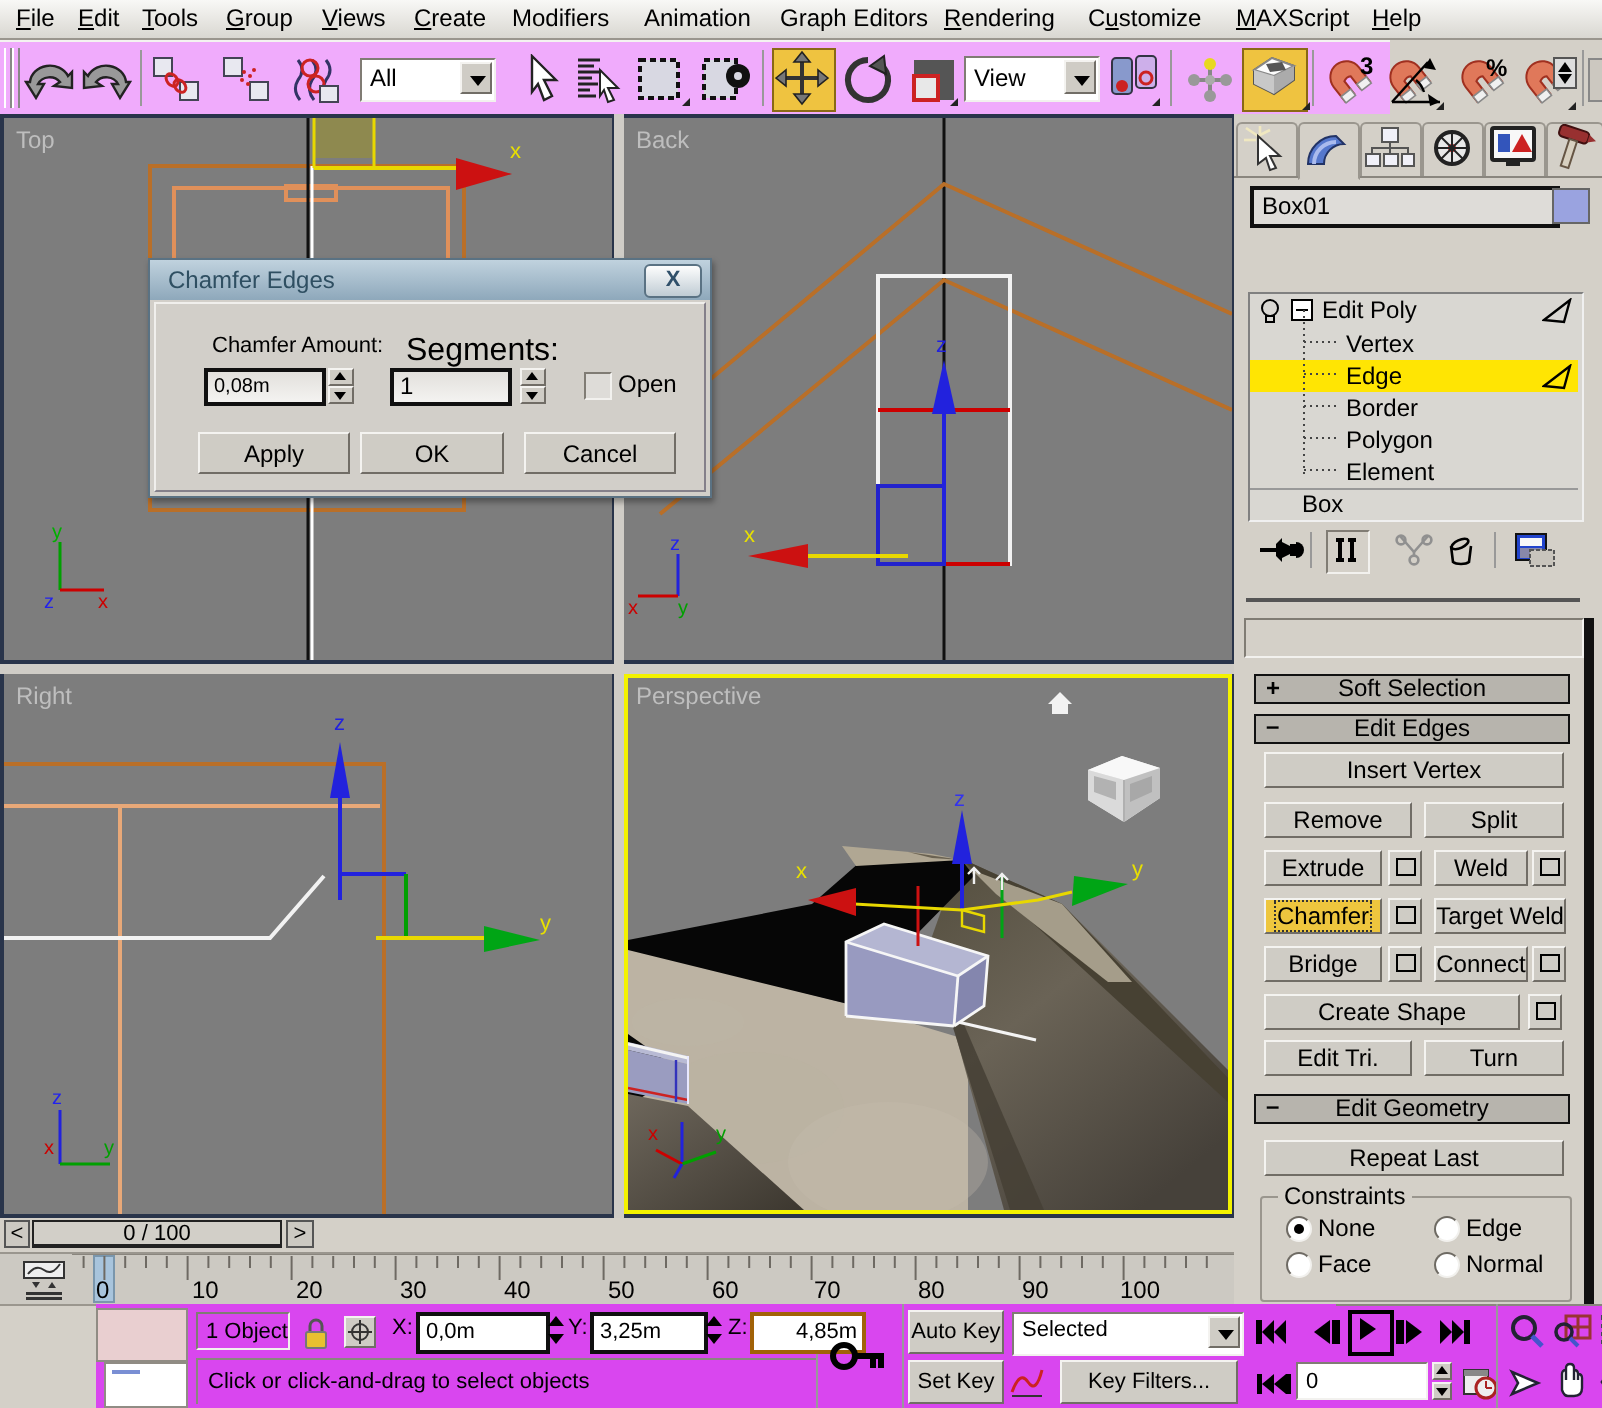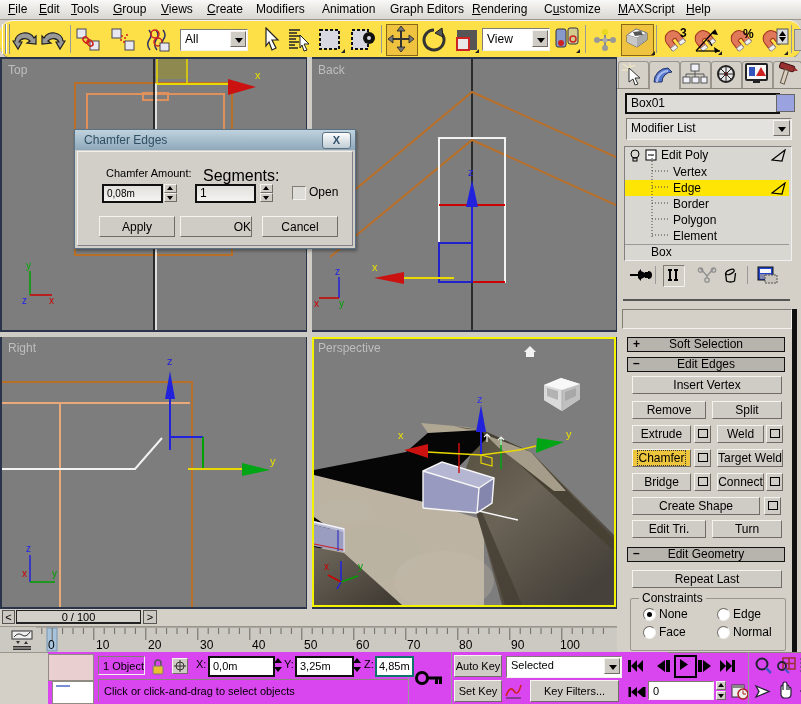--- a/index.html
+++ b/index.html
@@ -29,22 +29,22 @@
   <span class="abs" style="left:207px;top:2px;"><u>C</u>reate</span>
   <span class="abs" style="left:256px;top:2px;">Modifiers</span>
   <span class="abs" style="left:322px;top:2px;">Animation</span>
   <span class="abs" style="left:390px;top:2px;">Graph Editors</span>
   <span class="abs" style="left:472px;top:2px;"><u>R</u>endering</span>
   <span class="abs" style="left:544px;top:2px;">C<u>u</u>stomize</span>
   <span class="abs" style="left:618px;top:2px;"><u>M</u>AXScript</span>
   <span class="abs" style="left:686px;top:2px;"><u>H</u>elp</span>
 </div>
 
-<div id="toolbar" class="abs" style="left:0;top:20px;width:801px;height:37px;
-     background:#fde047;border-top:1px solid #f4f3f0;border-bottom:1px solid #8a867e;border-radius:13px;">
+<div id="toolbar" class="abs" style="left:0;top:20px;width:695px;height:37px;
+     background:#f0abfc;border-top:1px solid #f4f3f0;border-bottom:1px solid #8a867e;">
 
   <div class="abs" style="left:2px;top:3px;width:2px;height:30px;border-left:1px solid #fff;border-right:1px solid #888;"></div>
   <div class="abs" style="left:6px;top:3px;width:2px;height:30px;border-left:1px solid #fff;border-right:1px solid #888;"></div>
 
   <svg class="abs" style="left:12px;top:7px;" width="26" height="24">
       <path d="M3,13 A 10 9 0 0 1 22,10 L 24,8 L 24,16 L 15,15 L 18,13 A 6.5 6 0 0 0 7,14 L 10,14 L 6,21 L 1,13 Z" fill="#999" stroke="#222" stroke-width="1.2"></path>
     </svg>
   <svg class="abs" style="left:40px;top:7px;" width="26" height="24">
       <path d="M23,13 A 10 9 0 0 0 4,10 L 2,8 L 2,16 L 11,15 L 8,13 A 6.5 6 0 0 1 19,14 L 16,14 L 20,21 L 25,13 Z" fill="#999" stroke="#222" stroke-width="1.2"></path>
     </svg>
@@ -475,26 +475,20 @@
             <polygon points="19,3 23,5 19,7" fill="#983030"></polygon>
             <rect x="10" y="8" width="4" height="14" fill="#d8d0c0" stroke="#665544" stroke-width="1"></rect>
           </g>
         </svg>
     </div>
   </div>
 
   <div class="abs" style="left:8px;top:36px;width:147px;height:17px;background:#dedcd8;border:2px solid #101010;font-size:12px;line-height:17px;padding-left:4px;">Box01</div>
   <div class="abs" style="left:159px;top:37px;width:17px;height:16px;background:#9aa3e0;border:1px solid #666;"></div>
 
-  <div class="abs sunken" style="left:9px;top:61px;width:164px;height:20px;background:#e4e2de;">
-    <span class="abs" style="left:4px;top:2px;font-size:12px;">Modifier List</span>
-    <div class="btn abs" style="right:1px;top:1px;width:17px;height:16px;">
-      <div class="abs" style="left:4px;top:6px;width:0;height:0;border-left:4px solid transparent;border-right:4px solid transparent;border-top:5px solid #000;"></div>
-    </div>
-  </div>
 
   <div class="abs" style="left:7px;top:89px;width:166px;height:113px;background:#d9d7d2;border:1px solid #808080;border-bottom-color:#f0f0f0;border-right-color:#f0f0f0;">
     <div class="abs" style="left:0;top:0;width:164px;height:16px;">
       <svg class="abs" style="left:3px;top:1px;" width="14" height="14">
           <circle cx="7" cy="6" r="4" fill="none" stroke="#000" stroke-width="1"></circle>
           <rect x="5" y="10" width="4" height="3" fill="none" stroke="#000" stroke-width="1"></rect>
         </svg>
       <svg class="abs" style="left:20px;top:2px;" width="12" height="12">
           <rect x="1" y="1" width="10" height="10" fill="#fff" stroke="#000"></rect>
           <line x1="3" y1="6" x2="9" y2="6" stroke="#000"></line>
@@ -765,21 +759,21 @@
       <div class="abs" style="left:1px;top:2px;width:0;height:0;border-left:4px solid transparent;border-right:4px solid transparent;border-bottom:5px solid #000;"></div>
       <div class="abs" style="left:1px;top:11px;width:0;height:0;border-left:4px solid transparent;border-right:4px solid transparent;border-top:5px solid #000;"></div>
     </div>
   <span class="abs" style="left:236px;top:6px;">Y:</span>
   <div class="abs" style="left:247px;top:4px;width:52px;height:17px;background:#fff;border:2px solid #101010;line-height:17px;padding-left:3px;">3,25m</div>
   <div class="abs" style="left:304px;top:4px;width:10px;height:21px;">
       <div class="abs" style="left:1px;top:2px;width:0;height:0;border-left:4px solid transparent;border-right:4px solid transparent;border-bottom:5px solid #000;"></div>
       <div class="abs" style="left:1px;top:11px;width:0;height:0;border-left:4px solid transparent;border-right:4px solid transparent;border-top:5px solid #000;"></div>
     </div>
   <span class="abs" style="left:316px;top:6px;">Z:</span>
-  <div class="abs" style="left:327px;top:4px;width:33px;height:17px;background:#fff;border:2px solid #0f766e;line-height:17px;padding-left:2px;overflow:hidden;">4,85m</div>
+  <div class="abs" style="left:327px;top:4px;width:33px;height:17px;background:#fff;border:2px solid #a16207;line-height:17px;padding-left:21px;overflow:hidden;">4,85m</div>
 
   <svg class="abs" style="left:367px;top:18px;" width="28" height="16">
       <circle cx="7" cy="8" r="5.5" fill="none" stroke="#000" stroke-width="3"></circle>
       <rect x="12" y="6.5" width="15" height="3" fill="#000"></rect>
       <rect x="20" y="9" width="3" height="5" fill="#000"></rect>
       <rect x="24" y="9" width="3" height="5" fill="#000"></rect>
     </svg>
 
   <div class="abs" style="left:50px;top:27px;width:310px;height:23px;border-top:1px solid #8a867e;border-left:1px solid #8a867e;line-height:22px;padding-left:5px;box-sizing:border-box;">Click or click-and-drag to select objects</div>
   <div class="abs" style="left:360px;top:25px;width:1px;height:27px;background:#999;"></div>
@@ -934,16 +928,16 @@
          border:2px solid #101010;font-size:12px;line-height:15px;padding-left:3px;">1</div>
     <div class="abs" style="left:182px;top:32px;width:13px;height:18px;">
       <div class="btn abs" style="left:0;top:0;width:13px;height:9px;"></div>
       <div class="btn abs" style="left:0;top:9px;width:13px;height:9px;"></div>
       <div class="abs" style="left:3px;top:2px;width:0;height:0;border-left:3px solid transparent;border-right:3px solid transparent;border-bottom:4px solid #000;"></div>
       <div class="abs" style="left:3px;top:12px;width:0;height:0;border-left:3px solid transparent;border-right:3px solid transparent;border-top:4px solid #000;"></div>
     </div>
     <div class="abs sunken" style="left:214px;top:34px;width:12px;height:12px;background:#dedcd8;"></div>
     <span class="abs" style="left:231px;top:33px;font-size:12px;">Open</span>
     <div class="btn abs" style="left:21px;top:64px;width:76px;height:21px;font-size:12px;line-height:20px;">Apply</div>
-    <div class="btn abs" style="left:102px;top:64px;width:72px;height:21px;font-size:12px;line-height:20px;text-align:right;">OK</div>
+    <div class="btn abs" style="left:102px;top:64px;width:72px;height:21px;font-size:12px;line-height:20px;">OK</div>
     <div class="btn abs" style="left:184px;top:64px;width:76px;height:21px;font-size:12px;line-height:20px;">Cancel</div>
   </div>
 </div>
 
 </body></html>

